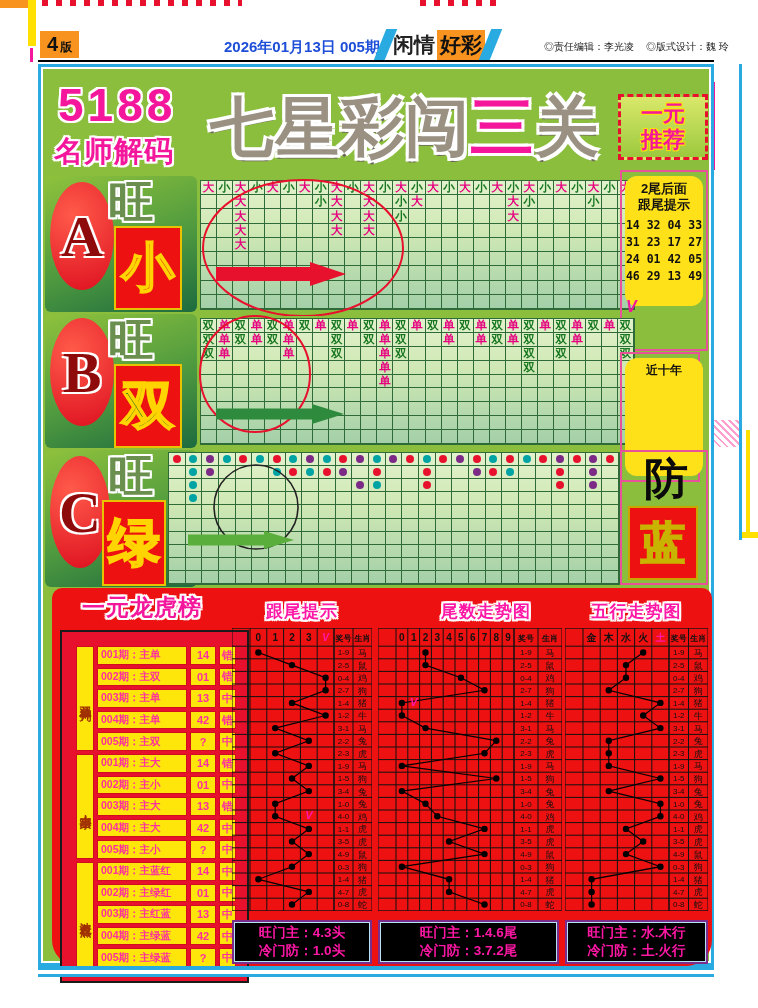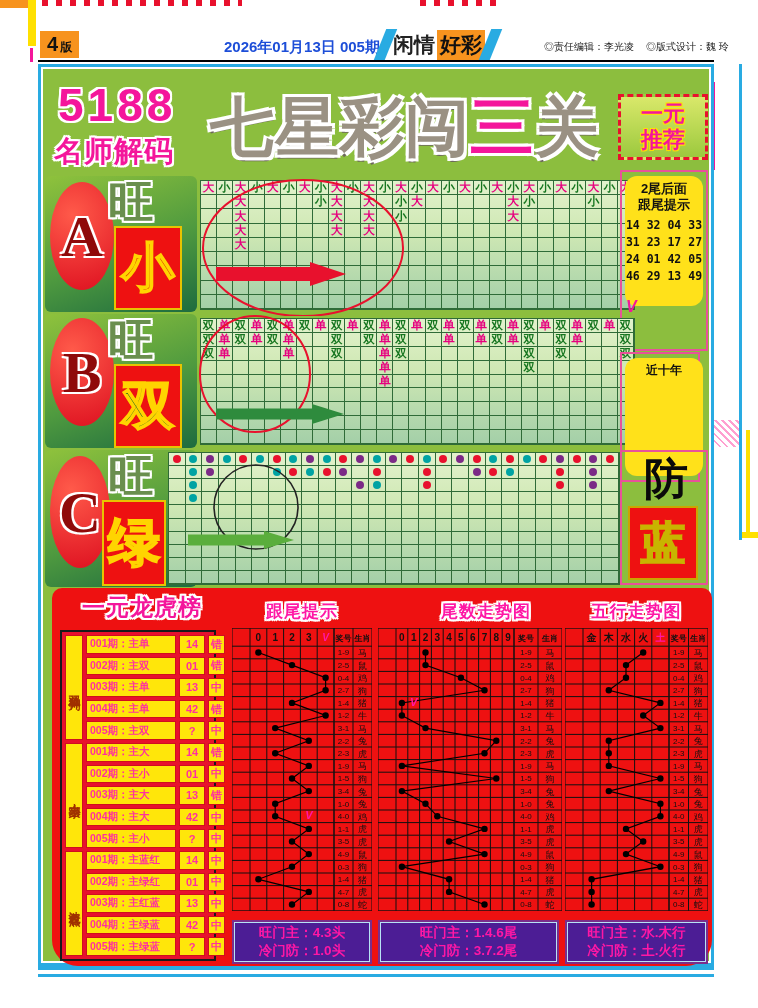--- a/index.html
+++ b/index.html
@@ -101,31 +101,31 @@
   .fang{left:636px;top:450px;width:60px;text-align:center;font-size:44px;font-weight:bold;color:#0a0a0a;}
   .lanbox{left:628px;top:506px;width:70px;height:74px;background:#ee1111;border:2px solid #caa500;
           display:flex;align-items:center;justify-content:center;}
 
   .redpanel{left:52px;top:588px;width:660px;height:378px;background:#ee1111;border-radius:10px 10px 26px 26px;}
   .dtitle{left:60px;top:592px;width:164px;text-align:center;font-size:23px;font-weight:bold;color:#f4169b;letter-spacing:1px;}
   .ctitle{top:600px;text-align:center;font-size:17px;font-weight:bold;color:#ff17a5;letter-spacing:1px;}
   .ct0{left:232px;width:140px;}
   .ct1{left:394px;width:184px;}
   .ct2{left:565px;width:143px;}
-  .dragon{left:60px;top:630px;width:156px;background:#e8112d;border:2px solid #1a1a1a;padding:3px;
+  .dragon{left:60px;top:630px;width:189px;background:#e8112d;border:2px solid #1a1a1a;padding:14px;
           display:grid;grid-template-columns:18px 90px 26px 17px;grid-auto-rows:18.6px;gap:3px;}
   .dragon div{position:static;background:#ffe60a;border:1px solid #cf0f1f;display:flex;align-items:center;overflow:hidden;}
   .dl{writing-mode:vertical-rl;text-orientation:upright;justify-content:center;font-size:12px;font-weight:bold;
       color:#a03000;letter-spacing:1px;}
   .di{font-size:10.5px;font-weight:bold;color:#ff2fa0;padding-left:3px;}
   .dn{justify-content:center;font-size:11px;font-weight:bold;color:#ff2fa0;}
   .dr{justify-content:center;font-size:11px;font-weight:bold;color:#ff2fa0;}
 
   .chart{top:628px;}
-  .cfoot{top:920px;height:44px;background:#4c1d95;border:2px solid #7b2d8b;box-shadow:inset 0 0 0 1px #b7e3f5;
+  .cfoot{top:920px;height:44px;background:#000000;border:2px solid #7b2d8b;box-shadow:inset 0 0 0 1px #b7e3f5;
          display:flex;flex-direction:column;align-items:center;justify-content:center;}
   .cf0{left:232px;width:140px;}
   .cf1{left:378px;width:181px;}
   .cf2{left:565px;width:143px;}
   .cfoot span{position:static;font-size:13.5px;font-weight:bold;color:#ff17a5;line-height:18px;white-space:nowrap;}
 
   .blueline{left:38px;top:966px;width:676px;height:11px;background:#fff;border-top:4px solid #29abe2;border-bottom:3px solid #29abe2;}
 </style>
 </head>
 <body>

